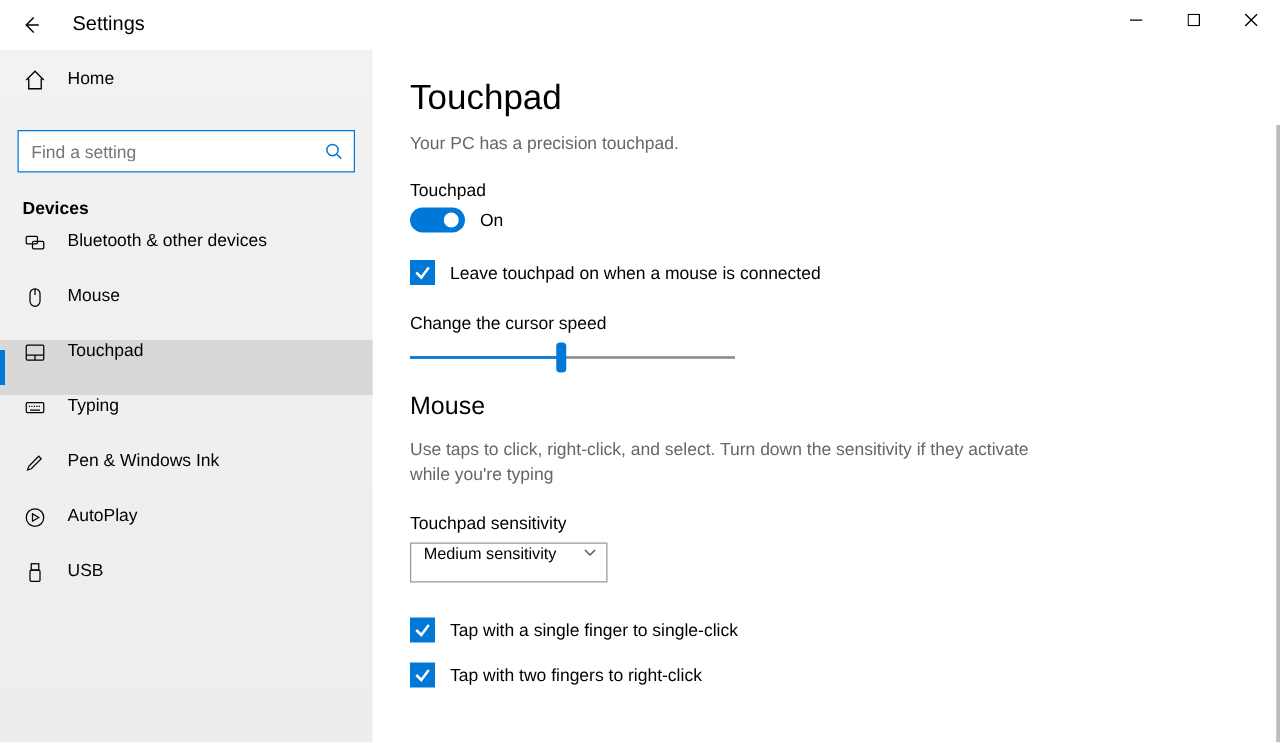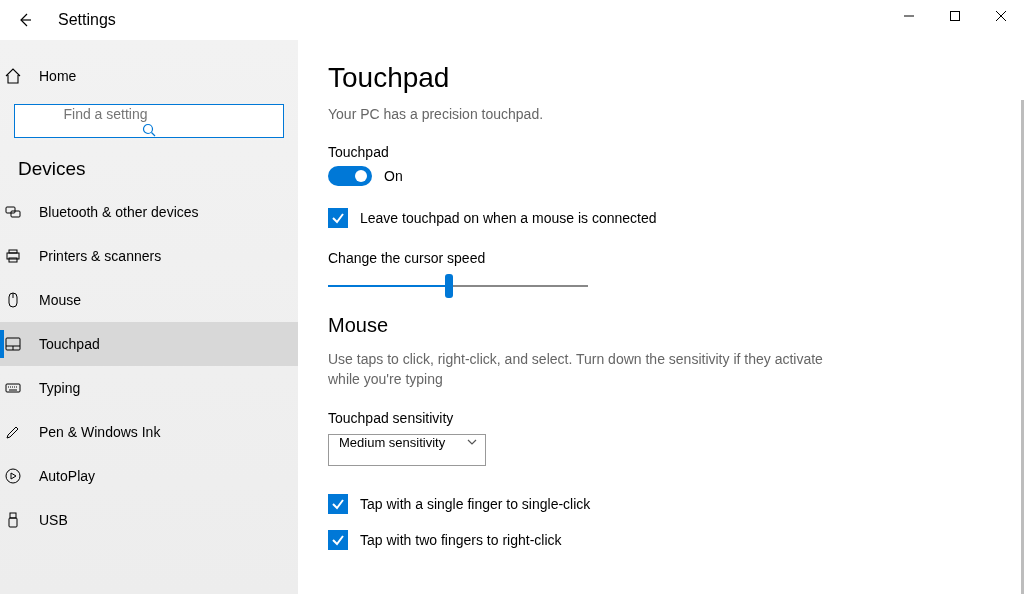--- a/index.html
+++ b/index.html
@@ -4,27 +4,27 @@
 <style>
   * { box-sizing: border-box; margin: 0; padding: 0; font-family: "Segoe UI", sans-serif; }
   body { width: 1024px; height: 594px; overflow: hidden; background: #fff; position: relative; }
   .titlebar { height: 40px; display: flex; align-items: center; }
   .back-btn { width: 50px; height: 40px; display: flex; align-items: center; justify-content: center; cursor: pointer; }
   .app-title { font-size: 16px; margin-left: 8px; color: #000; }
   .win-controls { position: absolute; right: 0; top: 0; display: flex; }
   .win-btn { width: 46px; height: 32px; display: flex; align-items: center; justify-content: center; cursor: pointer; }
   .content { display: flex; height: calc(594px - 40px); }
   .sidebar { width: 298px; background: linear-gradient(180deg,#f2f2f2 0,#ededed 100%); padding-top: 14px; }
-  .home-row, .nav-item { height: 44px; display: flex; align-items: center; padding-left: 3px; font-size: 14px; cursor: pointer; }
+  .home-row, .nav-item { height: 44px; display: flex; padding-left: 18px; font-size: 14px; cursor: pointer; }
   .home-row .icon, .nav-item .icon { width: 20px; height: 20px; display: flex; align-items: center; justify-content: center; margin-right: 16px; }
   .search-wrap { padding: 6px 14px 14px 14px; }
-  .search-box { display: flex; align-items: center; border: 1px solid #0078d7; height: 34px; background: #fff; flex-direction: column; }
+  .search-box { display: flex; align-items: center; border: 1px solid #0078d7; height: 34px; background: #fff; }
   .search-box input { flex: 1; border: none; outline: none; font-size: 14px; padding-left: 10px; color: #666; background: transparent; }
   .search-icon { width: 32px; display: flex; align-items: center; justify-content: center; color: #0078d7; }
-  .section-title { font-size: 19px; font-weight: 400; padding: 6px 18px 10px 18px; }
+  .section-title { font-size: 14px; font-weight: 700; padding: 6px 18px 10px 18px; }
   .nav-item.selected { background: #d8d8d8; position: relative; }
   .nav-item.selected::before { content: ""; position: absolute; left: 0; top: 8px; bottom: 8px; width: 4px; background: #0078d7; }
   .main { flex: 1; padding: 22px 0 0 30px; overflow-y: auto; position: relative; }
   .page-title { font-size: 28px; font-weight: 300; }
   .subtitle { font-size: 14px; color: #666; margin-top: 12px; }
   .group-label { font-size: 14px; margin-top: 22px; }
   .toggle-row { display: flex; align-items: center; margin-top: 6px; }
   .toggle { width: 44px; height: 20px; background: #0078d7; border-radius: 10px; position: relative; cursor: pointer; }
   .toggle .knob { width: 12px; height: 12px; background: #fff; border-radius: 50%; position: absolute; top: 4px; right: 5px; }
   .toggle-label { margin-left: 12px; font-size: 14px; }
@@ -101,30 +101,20 @@
           <svg width="18" height="18" viewBox="0 0 18 18">
             <rect x="2" y="4" width="9" height="6" rx="1" fill="none" stroke="#000" stroke-width="1"></rect>
             <rect x="7" y="8" width="9" height="6" rx="1" fill="none" stroke="#000" stroke-width="1"></rect>
           </svg>
         </span>
       <span>Bluetooth &amp; other devices</span>
     </div>
     <div class="nav-item">
       <span class="icon">
           <svg width="18" height="18" viewBox="0 0 18 18">
-            <rect x="3" y="6" width="12" height="6" fill="none" stroke="#000" stroke-width="1"></rect>
-            <rect x="5" y="3" width="8" height="3" fill="none" stroke="#000" stroke-width="1"></rect>
-            <rect x="5" y="11" width="8" height="4" fill="none" stroke="#000" stroke-width="1"></rect>
-          </svg>
-        </span>
-      <span>Printers &amp; scanners</span>
-    </div>
-    <div class="nav-item">
-      <span class="icon">
-          <svg width="18" height="18" viewBox="0 0 18 18">
             <rect x="5" y="2" width="8" height="14" rx="4" fill="none" stroke="#000" stroke-width="1"></rect>
             <path d="M9 2 V7" stroke="#000" stroke-width="1"></path>
           </svg>
         </span>
       <span>Mouse</span>
     </div>
     <div class="nav-item selected">
       <span class="icon">
           <svg width="18" height="18" viewBox="0 0 18 18">
             <rect x="2" y="3" width="14" height="12" rx="1" fill="none" stroke="#000" stroke-width="1"></rect>

